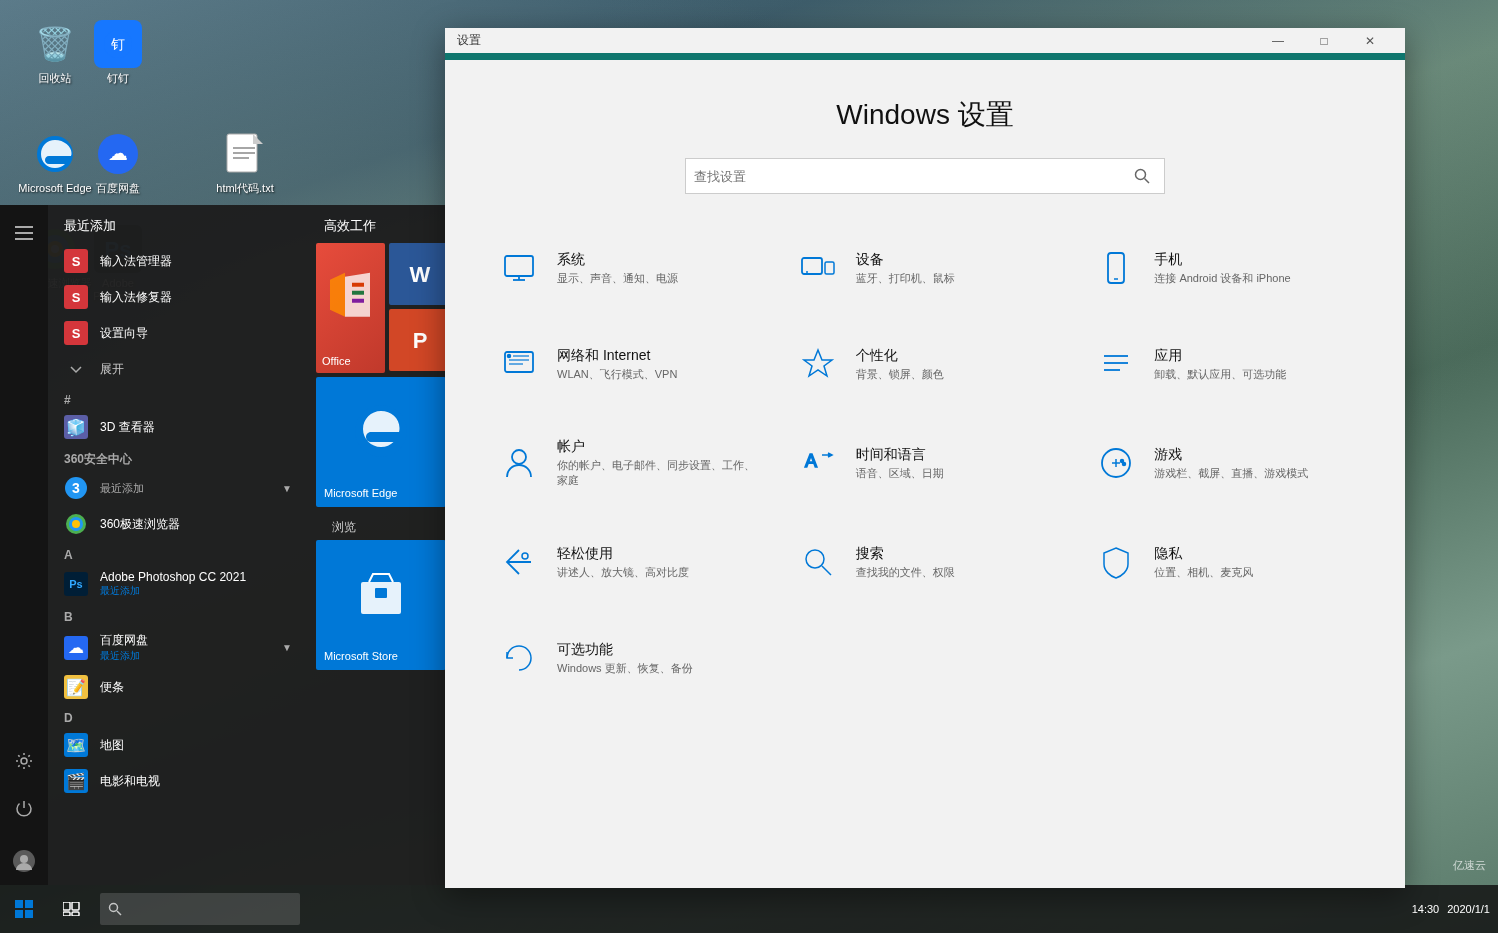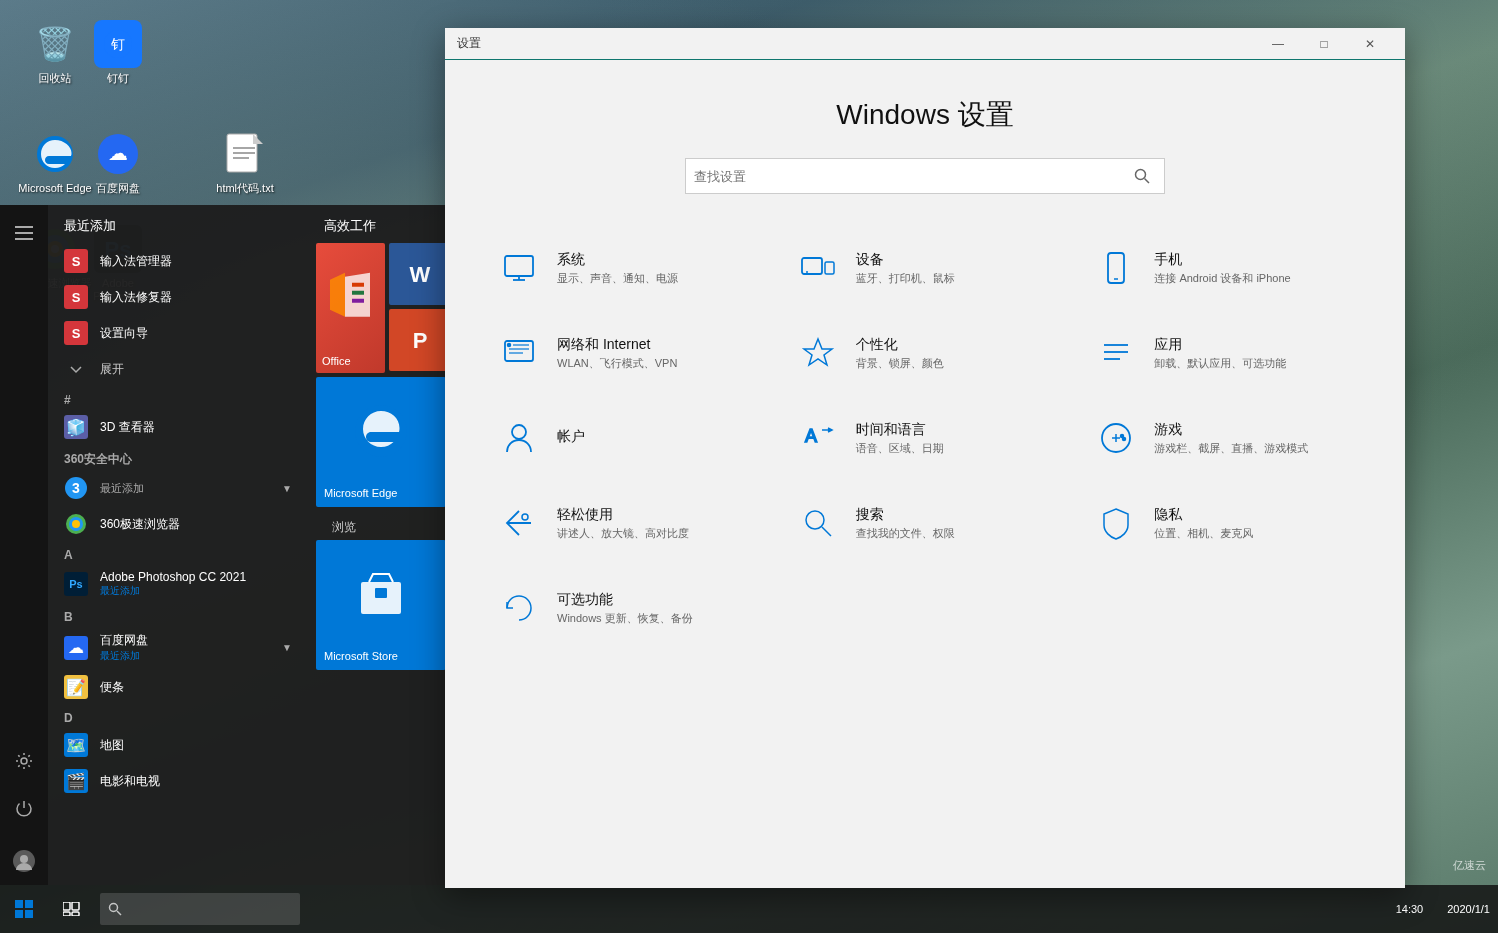--- a/index.html
+++ b/index.html
@@ -218,21 +218,21 @@
       box-shadow: 0 8px 30px rgba(0,0,0,0.4);
     }
 
     #settings-titlebar {
       height: 32px;
       background: #f2f2f2;
       display: flex;
       align-items: center;
       padding: 0 12px;
       justify-content: space-between;
-      border-bottom: 1px solid #0f766e;
+      border-bottom: 7px solid #0f766e;
     }
 
     #settings-title-text {
       font-size: 12px;
       color: #333;
     }
 
     .window-controls {
       display: flex;
       gap: 0;
@@ -287,21 +287,21 @@
       display: flex;
       align-items: center;
       justify-content: center;
       cursor: pointer;
       color: #555;
     }
 
     .settings-grid {
       display: grid;
       grid-template-columns: repeat(3, 1fr);
-      gap: 9px 16px;
+      gap: 20px 16px;
     }
 
     .settings-item {
       display: flex;
       align-items: center;
       gap: 16px;
       padding: 16px 12px;
       cursor: pointer;
       border-radius: 2px;
     }
@@ -357,21 +357,21 @@
       cursor: pointer;
     }
 
     #taskbar-right {
       margin-left: auto;
       display: flex;
       align-items: center;
       padding-right: 8px;
       color: white;
       font-size: 11px;
-      gap: 24px;
+      gap: 8px;
     }
 
     .recently-added-tag {
       font-size: 10px;
       color: #0078d7;
     }
 
     .browse-section-header {
       padding: 8px 16px 4px;
       color: #ccc;
@@ -802,20 +802,21 @@
 
         <div class="settings-item">
           <div class="settings-item-icon">
             <svg viewBox="0 0 36 36">
                 <circle cx="18" cy="12" r="7" stroke="#0078d7" stroke-width="1.8" fill="none"></circle>
                 <path d="M6 32c0-7 5.4-12 12-12s12 5 12 12" stroke="#0078d7" stroke-width="1.8" fill="none"></path>
               </svg>
           </div>
           <div class="settings-item-text">
             <div class="settings-item-title">帐户</div>
+            <div class="settings-item-subtitle">你的帐户、电子邮件、同步设置、工作、家庭</div>
           </div>
         </div>
 
         <div class="settings-item">
           <div class="settings-item-icon">
             <svg viewBox="0 0 36 36">
                 <text x="5" y="22" font-size="18" fill="#0078d7" font-family="Arial">A</text>
                 <path d="M28 8 L32 10 L28 12" fill="#0078d7"></path>
                 <path d="M22 10 L32 10" stroke="#0078d7" stroke-width="1.5"></path>
               </svg>

